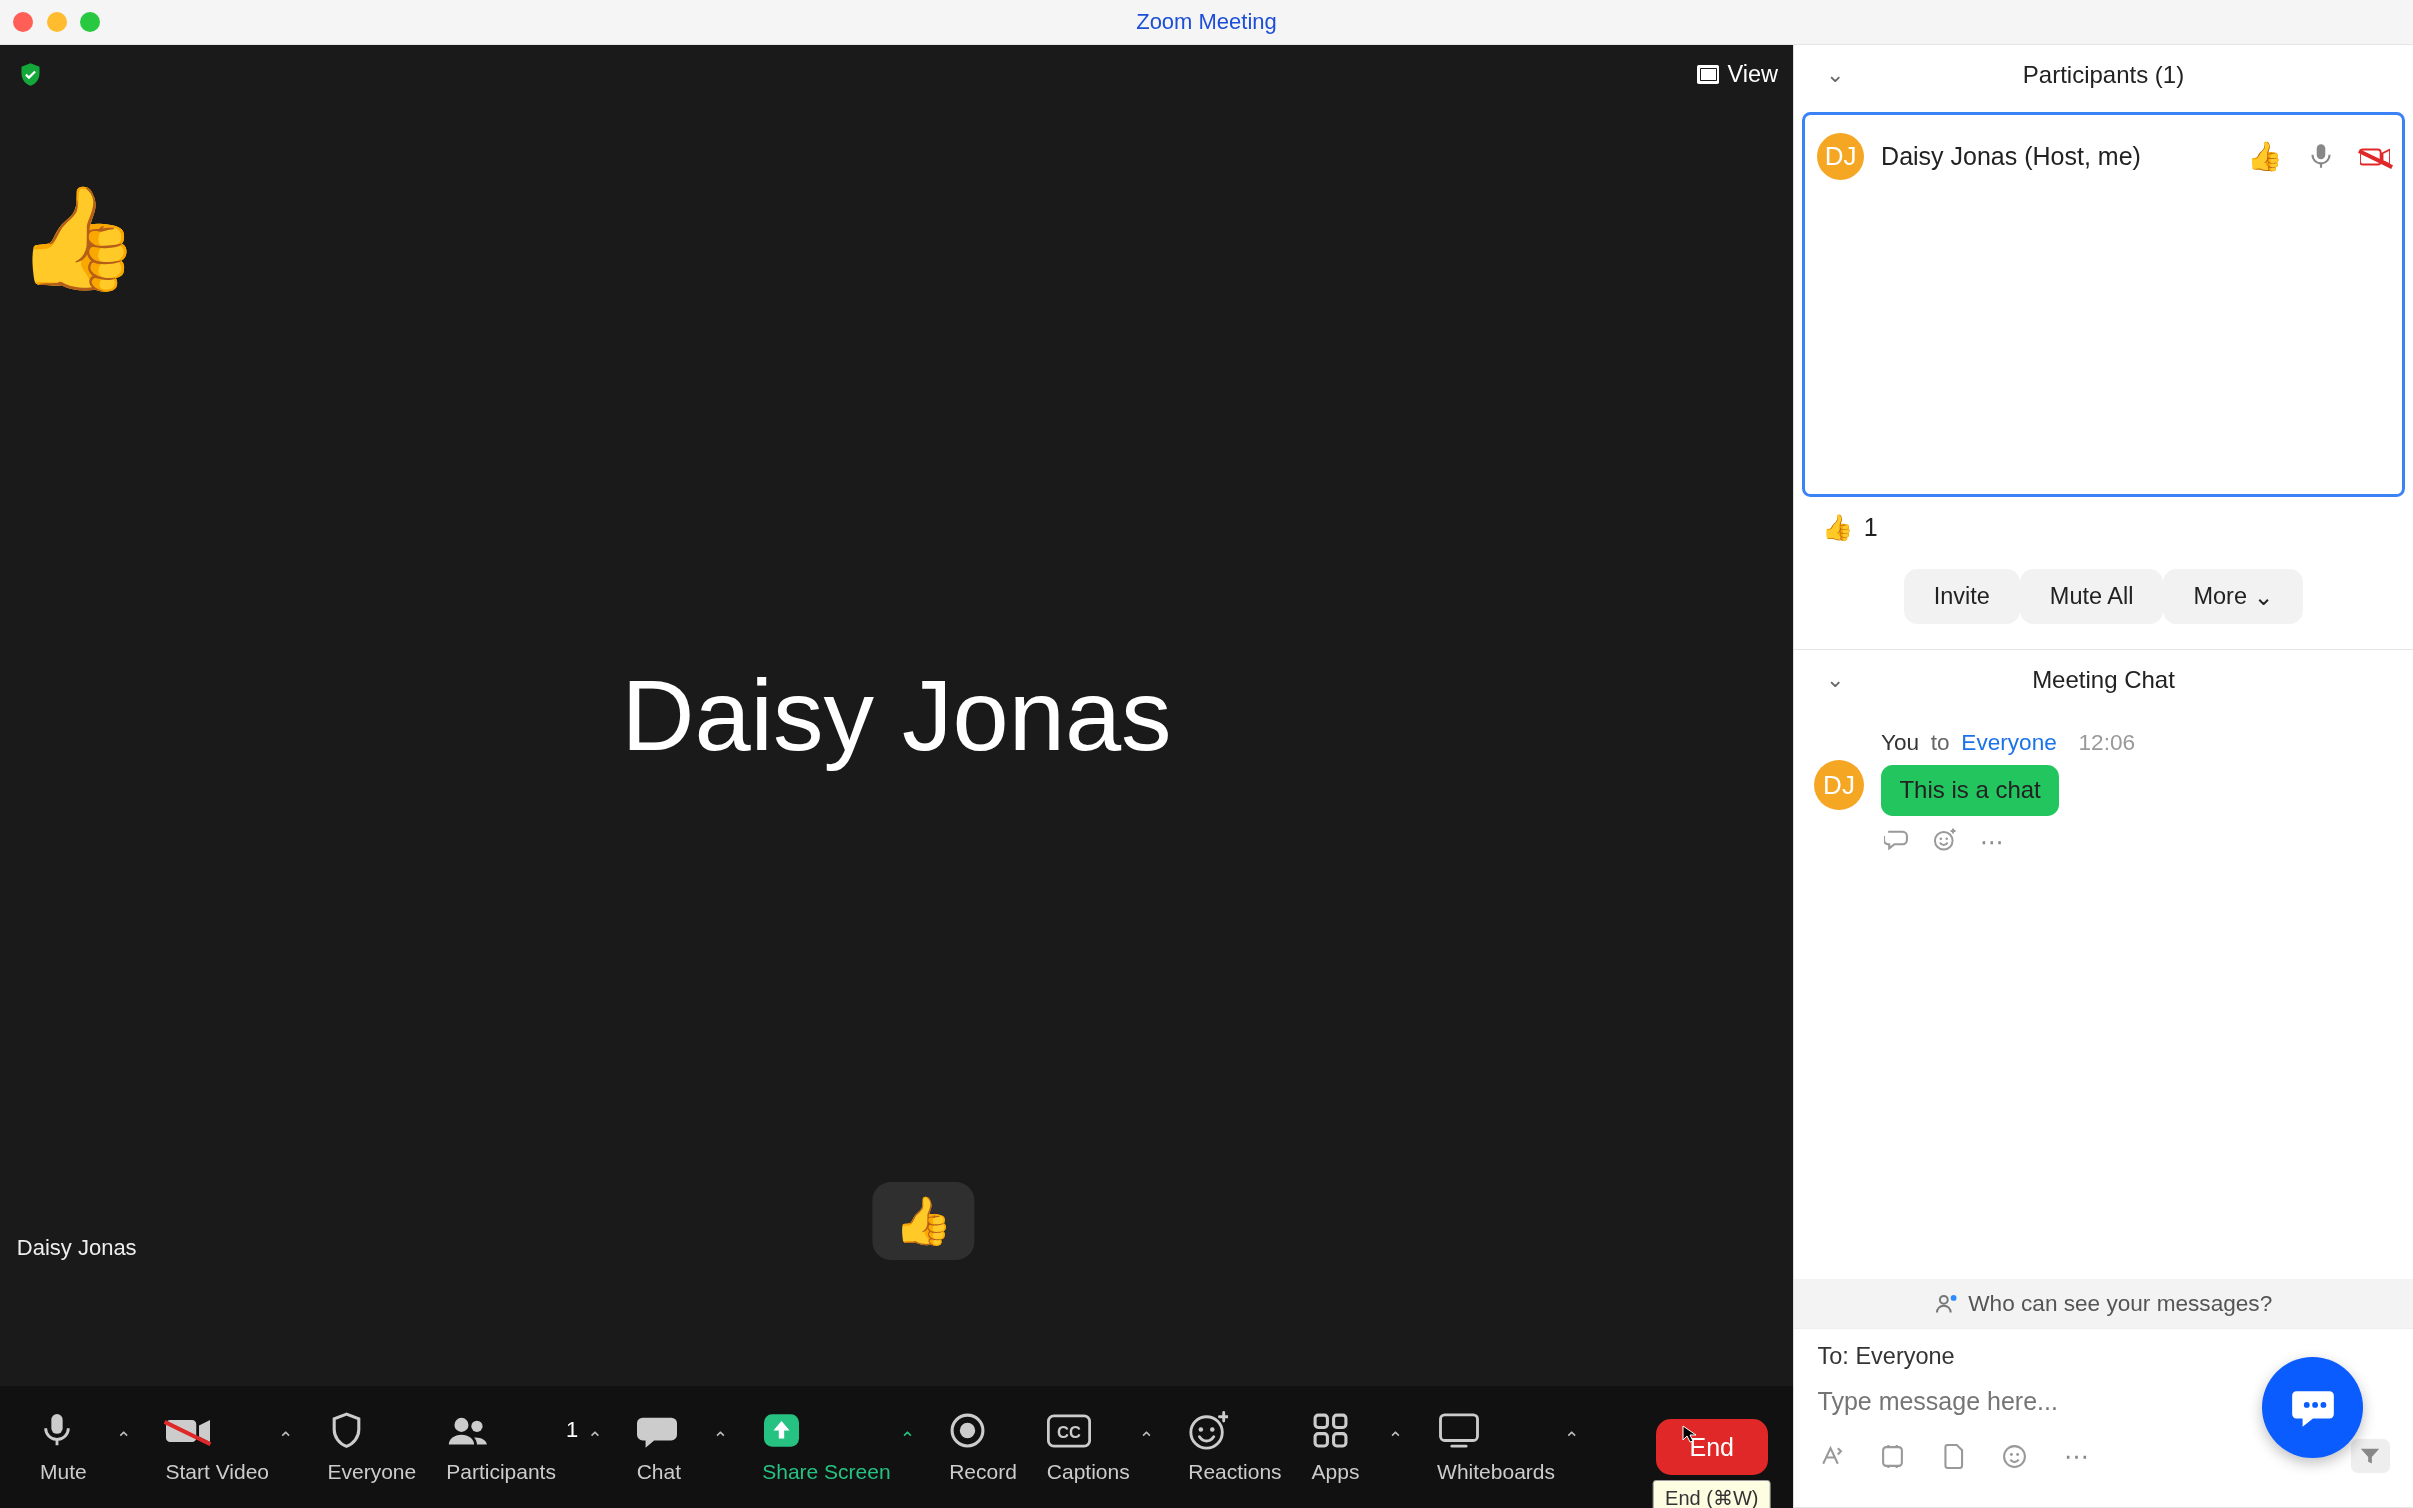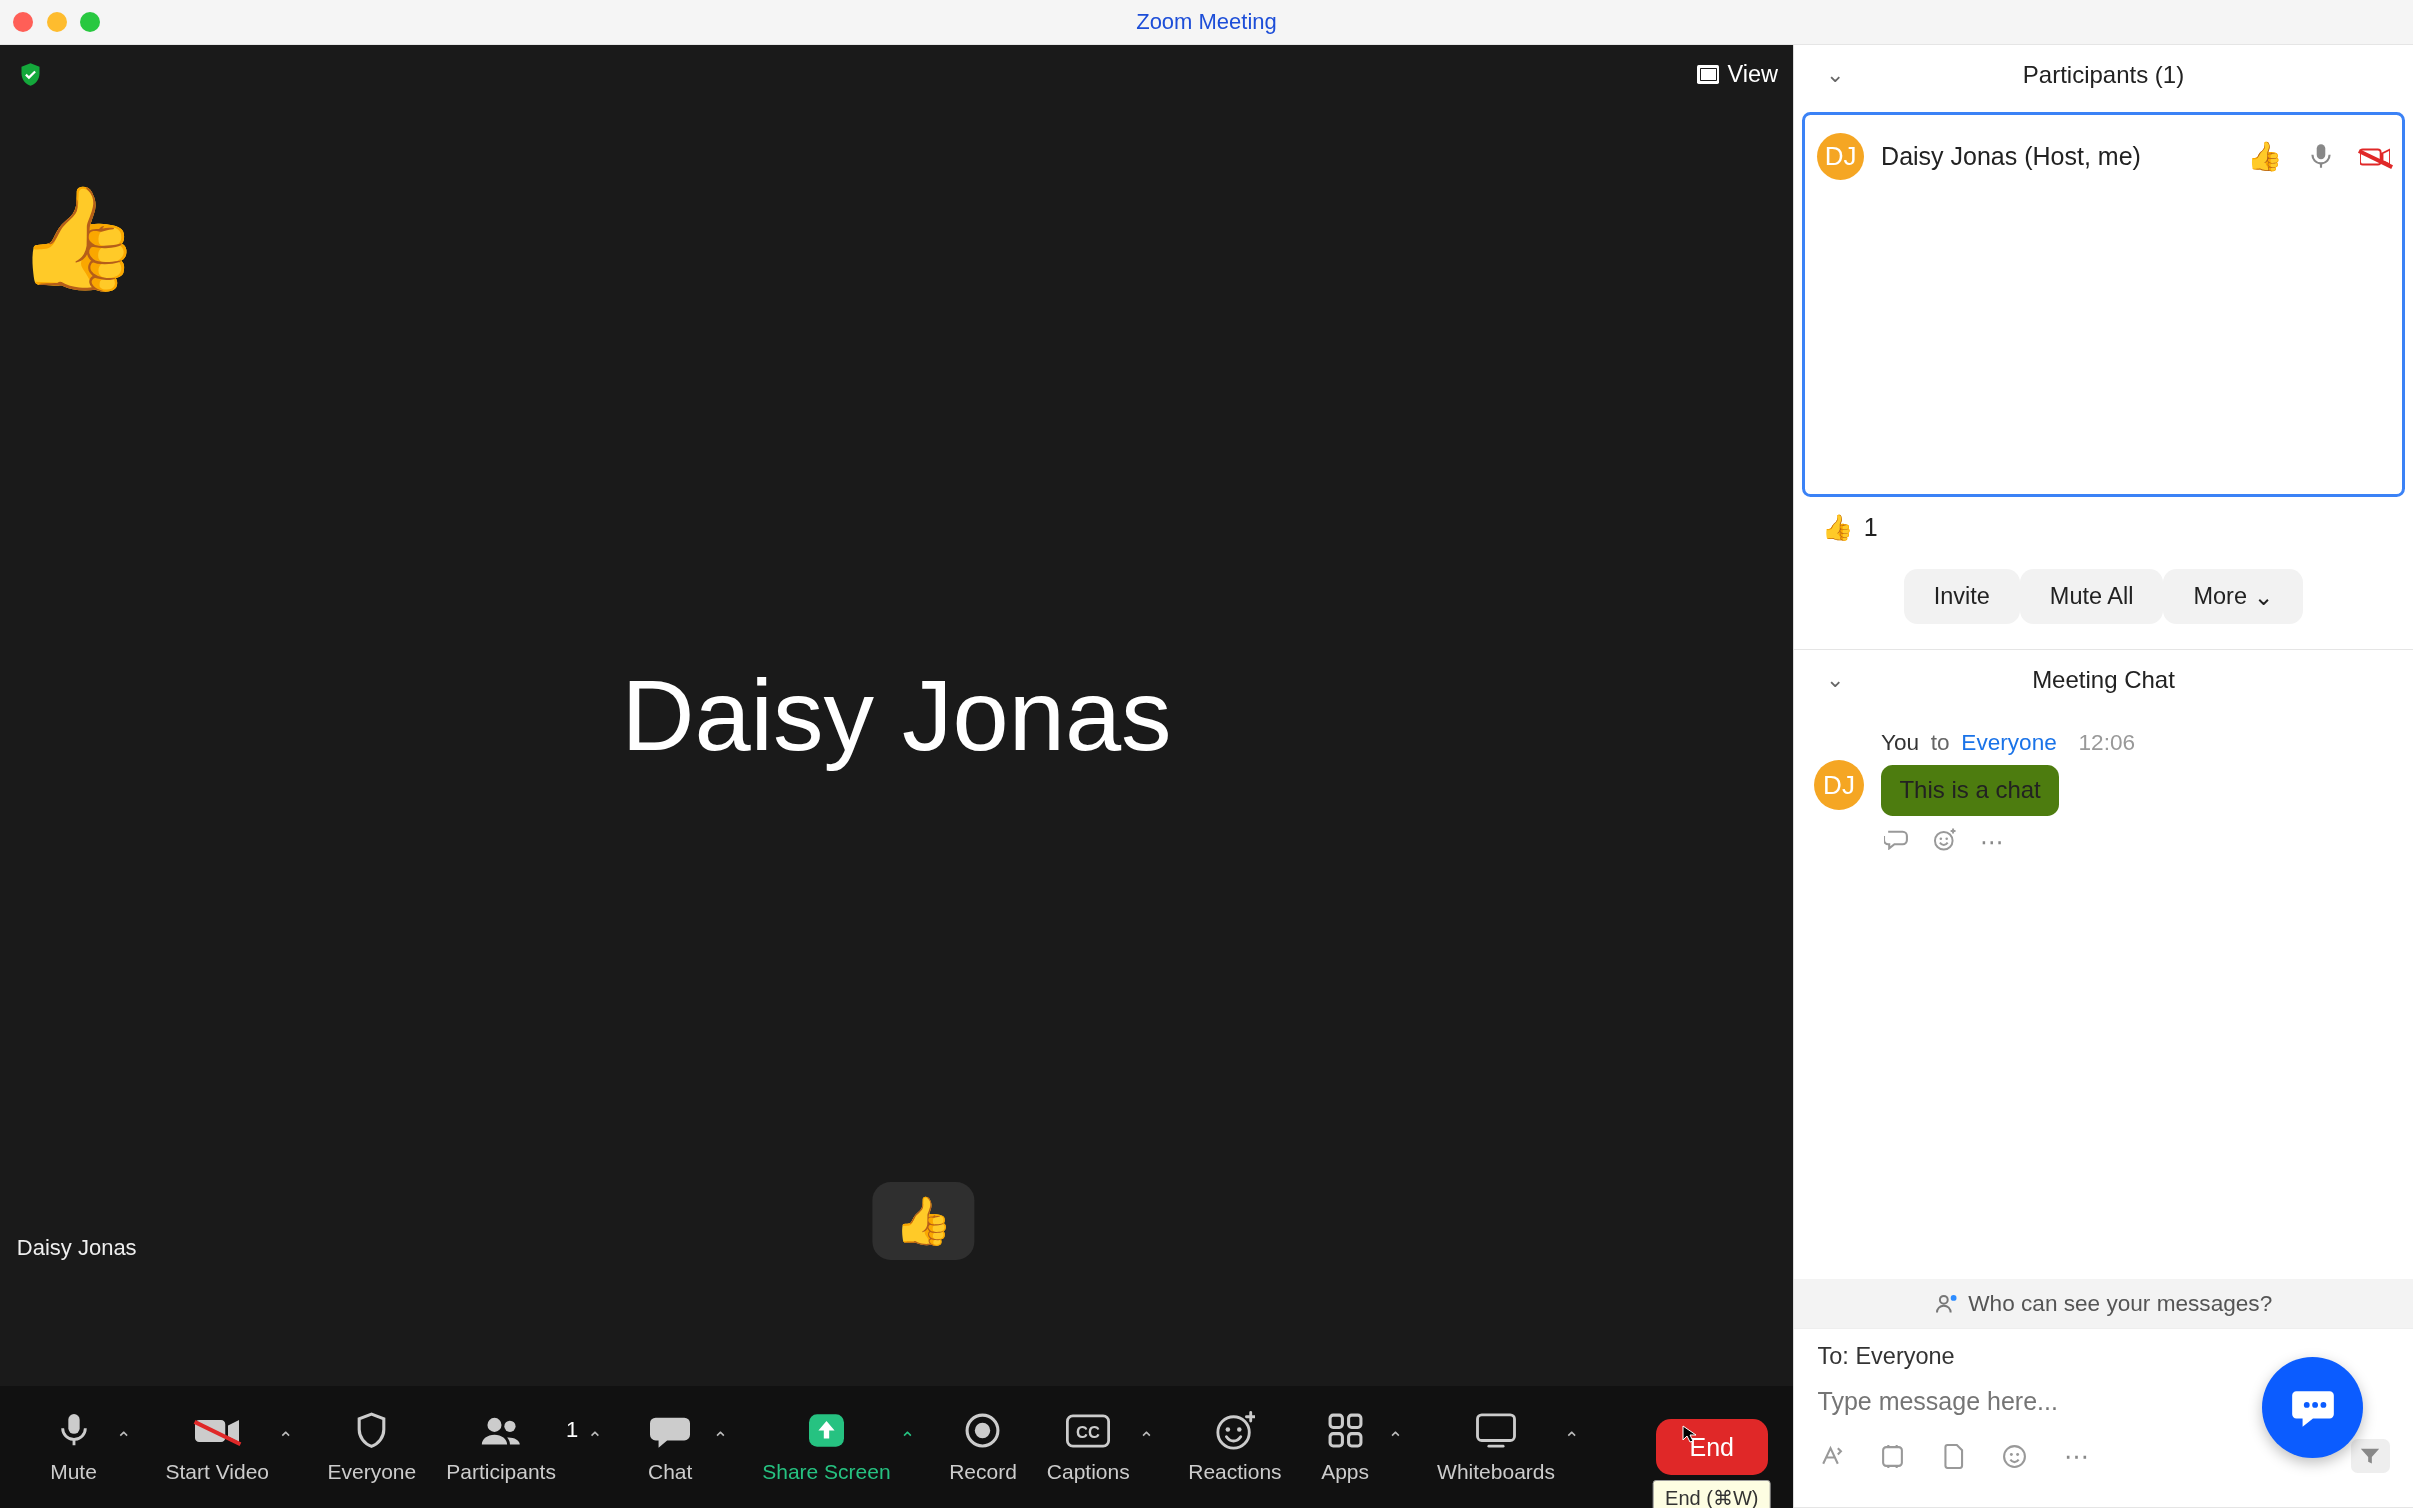--- a/index.html
+++ b/index.html
@@ -74,21 +74,21 @@
   
   .toolbar {
     height:122px;
     background:#111;
     display:flex;
     align-items:center;
     padding:0 25px;
     gap:0;
   }
   .tool-group { display:flex; align-items:flex-end; gap:5px; position:relative; padding:0 15px; }
-  .tool-btn { display:flex; flex-direction:column; align-items:center; justify-content:flex-end; gap:8.4px; color:#ccc; font-size:21px; cursor:pointer; min-width:67px; }
+  .tool-btn { display:flex; flex-direction:column; align-items:flex-start; justify-content:flex-end; gap:8.4px; color:#ccc; font-size:21px; cursor:pointer; min-width:67px; }
   .tool-btn.green { color:#26c281; }
   .icon-slot { height:42px; display:flex; align-items:center; justify-content:center; position:relative; }
   .chevron-up { color:#bbb; font-size:18.4px; cursor:pointer; padding-bottom:34px; width:23.5px; text-align:center; }
   .participants-badge { color:#fff; font-size:22px; margin-left:5px; align-self:center; padding-bottom:34px; }
   
   svg { display:block; }
 
   .end-btn {
     margin-left:auto;
     background:#e02828;
@@ -173,21 +173,21 @@
   }
 
   
   .chat-section { flex:1; display:flex; flex-direction:column; }
   .chat-messages { flex:1; padding:20px 20px 0; }
   .chat-msg { display:flex; gap:17px; }
   .chat-header-line { display:flex; gap:11.7px; font-size:22.6px; color:#666; margin-bottom:8.4px; align-items:baseline; }
   .chat-header-line .you { color:#333; }
   .chat-header-line .to-target { color:#1a73e8; }
   .chat-header-line .ts { margin-left:10px; color:#999; }
-  .chat-bubble { background:#4d7c0f; border-radius:11.7px; padding:11.7px 18.4px; font-size:24px; color:#222; display:inline-block; }
+  .chat-bubble { background:#22c55e; border-radius:11.7px; padding:11.7px 18.4px; font-size:24px; color:#222; display:inline-block; }
   .chat-msg-actions { display:flex; gap:23.5px; margin-top:11.7px; color:#888; font-size:23.5px; padding-left:3.4px; }
 
   .who-can { background:#f3f3f3; text-align:center; padding:11.7px; color:#555; font-size:22.6px; display:flex; align-items:center; justify-content:center; gap:10px; }
 
   .chat-input-block { border-top:0.8px solid #eee; padding:13.4px 23.5px 34px; }
   .chat-to { font-size:23.5px; color:#333; margin-bottom:8.4px; }
   .chat-to .tgt { color:#333; }
   .chat-input { width:100%; border:none; font-size:25px; color:#999; padding:8.4px 0 23.5px; outline:none; }
   .chat-tool-row { display:flex; gap:37px; align-items:center; color:#888; font-size:25px; }
   .chat-tool-row .spacer { flex:1; }

